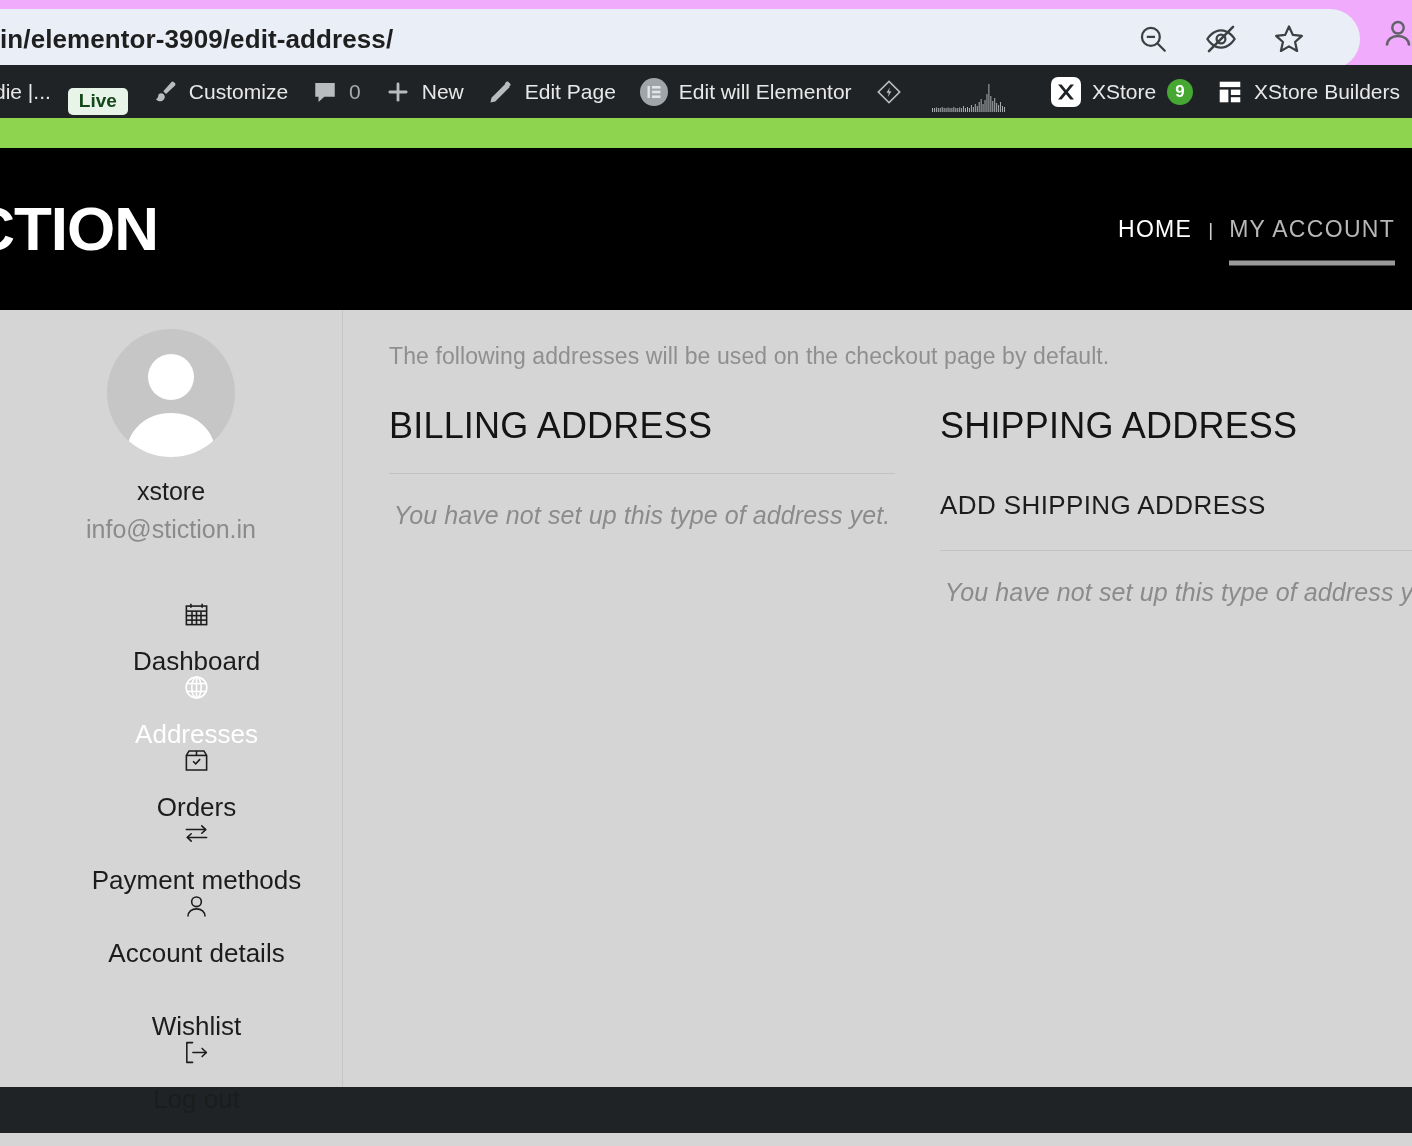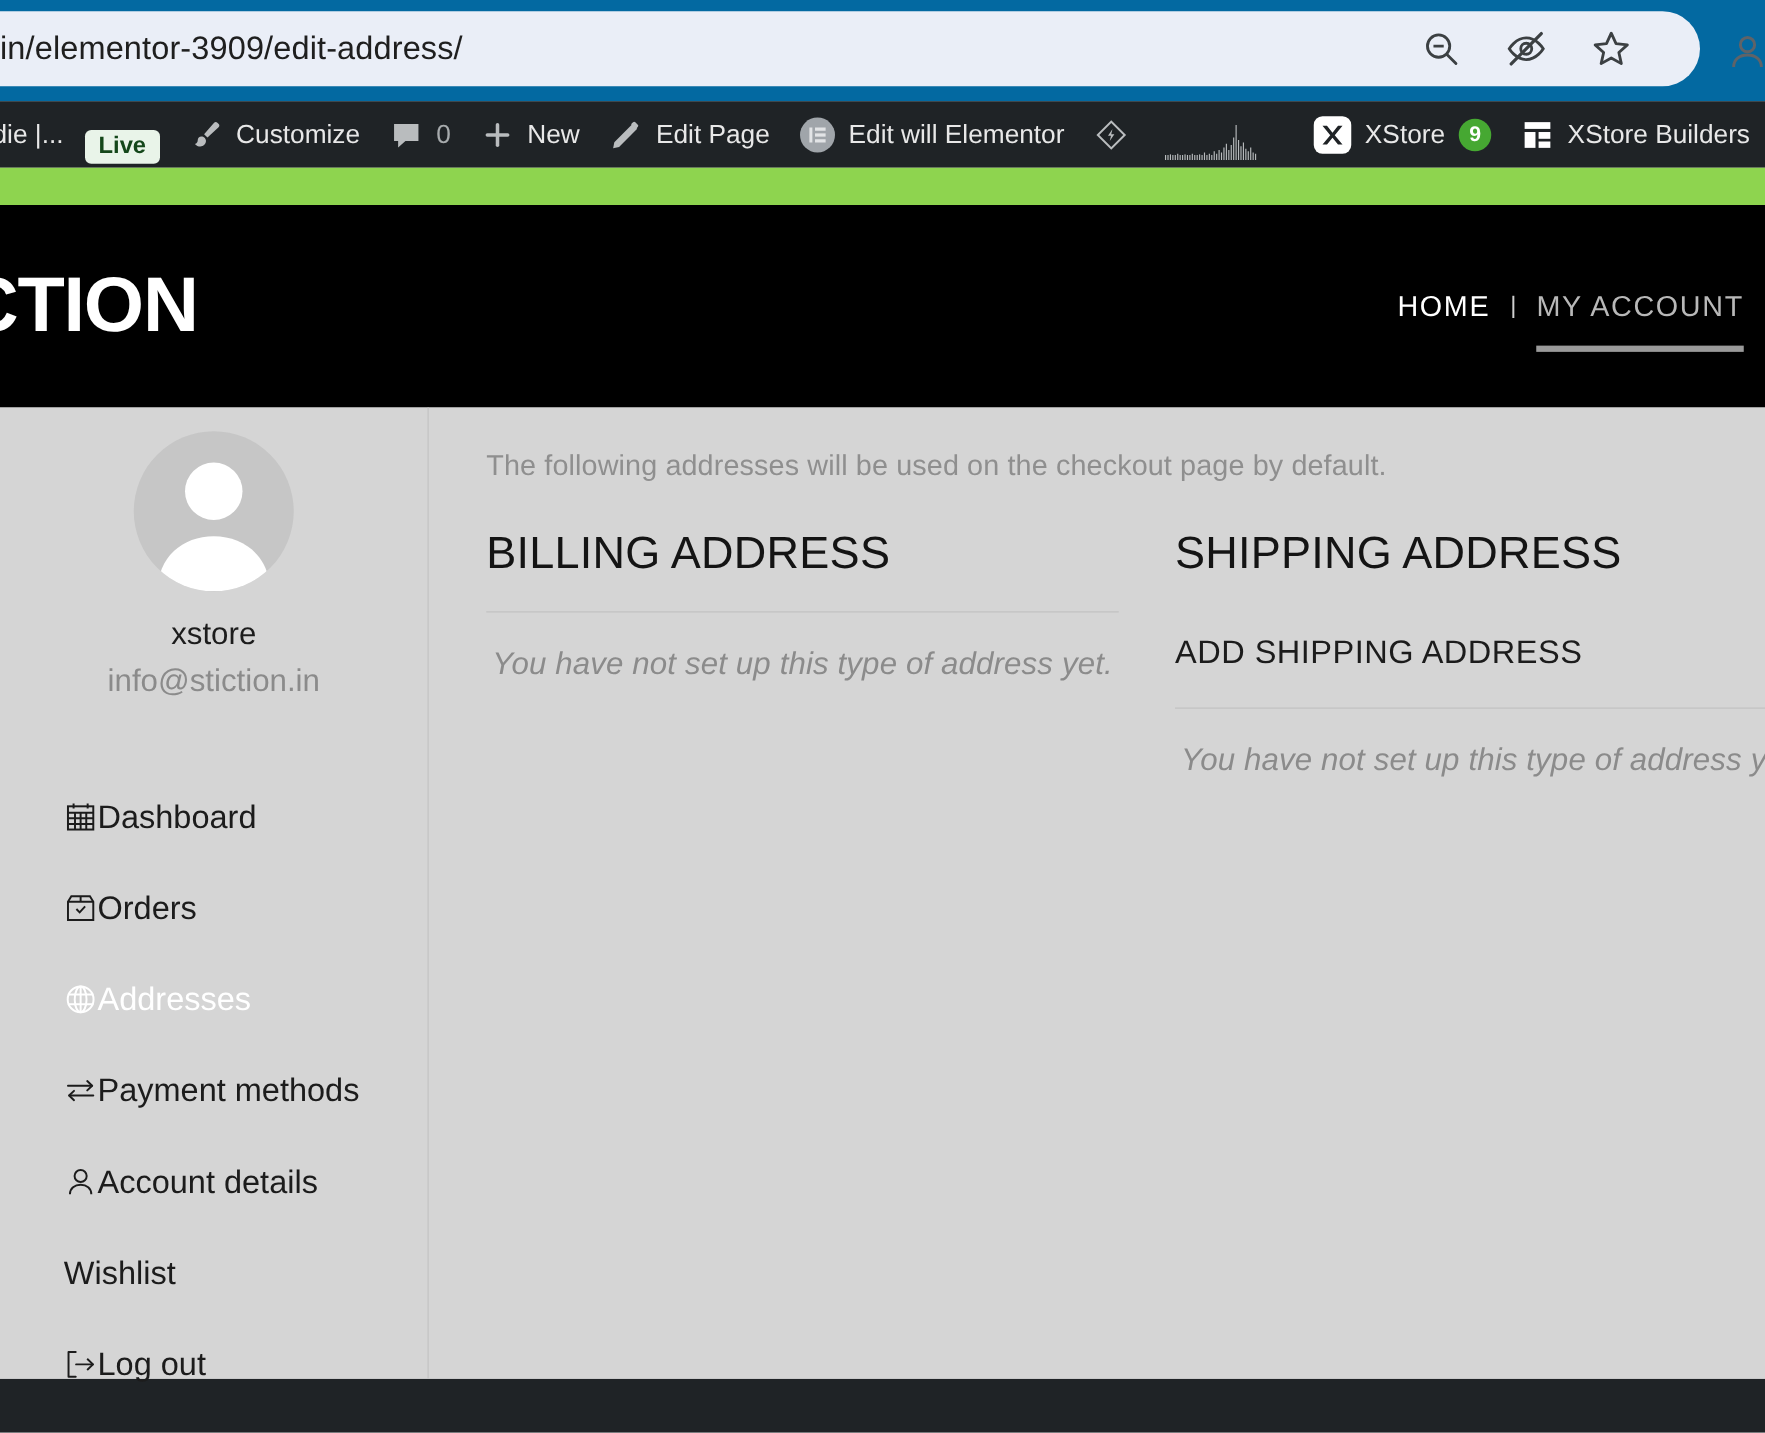--- a/index.html
+++ b/index.html
@@ -11,24 +11,25 @@
     height: 1146px;
     overflow: hidden;
     background: #d5d5d5;
     font-family: "Liberation Sans", sans-serif;
     -webkit-font-smoothing: antialiased;
   }
 
   
   .browser-chrome {
     position: relative;
-    height: 81px;
-    background: #0369a1;
-    display: flex;
-    align-items: center;
+    height: 65px;
+    background: #f0abfc;
+    display: flex;
+    align-items: center;
+    font-weight: bold;
   }
   .omnibox {
     position: absolute;
     left: -40px;
     top: 9px;
     width: 1400px;
     height: 60px;
     background: #eaeef7;
     border-radius: 30px;
     display: flex;
@@ -263,23 +264,25 @@
     color: #8b8b8b;
     margin-top: 9px;
   }
   .account-menu {
     margin-top: 57px;
     padding-left: 51px;
   }
   .menu-item {
     display: flex;
     align-items: center;
+    gap: 18px;
     height: 73px;
     font-size: 26px;
     color: #1c1c1c;
+    flex-direction: column;
   }
   .menu-item.is-active { color: #ffffff; }
   .menu-item.is-active .menu-icon { color: #ffffff; }
   .menu-icon {
     width: 27px;
     height: 27px;
     flex: none;
     color: #1c1c1c;
     display: block;
   }
@@ -541,47 +544,47 @@
             <line x1="8" y1="9" x2="8" y2="21"></line>
             <line x1="12" y1="9" x2="12" y2="21"></line>
             <line x1="16" y1="9" x2="16" y2="21"></line>
             <line x1="7" y1="2.5" x2="7" y2="6"></line>
             <line x1="17" y1="2.5" x2="17" y2="6"></line>
           </svg>
         </span>
         <span>Dashboard</span>
       </div>
 
-      <div class="menu-item">
-        <span class="menu-icon">
-          <svg viewBox="0 0 24 24" fill="none" stroke="currentColor" stroke-width="1.4">
-            <path d="M3 7.5l2.4-4h13.2l2.4 4v13H3z"></path>
-            <line x1="3" y1="7.5" x2="21" y2="7.5"></line>
-            <line x1="12" y1="3.5" x2="12" y2="7.5"></line>
-            <polyline points="9,12.6 11.3,15 15.2,10.8"></polyline>
-          </svg>
-        </span>
-        <span>Orders</span>
-      </div>
-
       <div class="menu-item is-active">
         <span class="menu-icon">
           <svg viewBox="0 0 24 24" fill="none" stroke="currentColor" stroke-width="1.4">
             <circle cx="12" cy="12" r="9.2"></circle>
             <ellipse cx="12" cy="12" rx="4.2" ry="9.2"></ellipse>
             <line x1="2.9" y1="8.5" x2="21.1" y2="8.5"></line>
             <line x1="2.9" y1="15.5" x2="21.1" y2="15.5"></line>
             <line x1="12" y1="2.8" x2="12" y2="21.2"></line>
           </svg>
         </span>
         <span>Addresses</span>
       </div>
 
       <div class="menu-item">
         <span class="menu-icon">
+          <svg viewBox="0 0 24 24" fill="none" stroke="currentColor" stroke-width="1.4">
+            <path d="M3 7.5l2.4-4h13.2l2.4 4v13H3z"></path>
+            <line x1="3" y1="7.5" x2="21" y2="7.5"></line>
+            <line x1="12" y1="3.5" x2="12" y2="7.5"></line>
+            <polyline points="9,12.6 11.3,15 15.2,10.8"></polyline>
+          </svg>
+        </span>
+        <span>Orders</span>
+      </div>
+
+      <div class="menu-item">
+        <span class="menu-icon">
           <svg viewBox="0 0 24 24" fill="none" stroke="currentColor" stroke-width="1.4" stroke-linecap="round" stroke-linejoin="round">
             <line x1="3" y1="8.5" x2="20" y2="8.5"></line>
             <polyline points="16.7,5.2 20.2,8.5 16.7,11.8"></polyline>
             <line x1="21" y1="15.5" x2="4" y2="15.5"></line>
             <polyline points="7.3,12.2 3.8,15.5 7.3,18.8"></polyline>
           </svg>
         </span>
         <span>Payment methods</span>
       </div>
 

